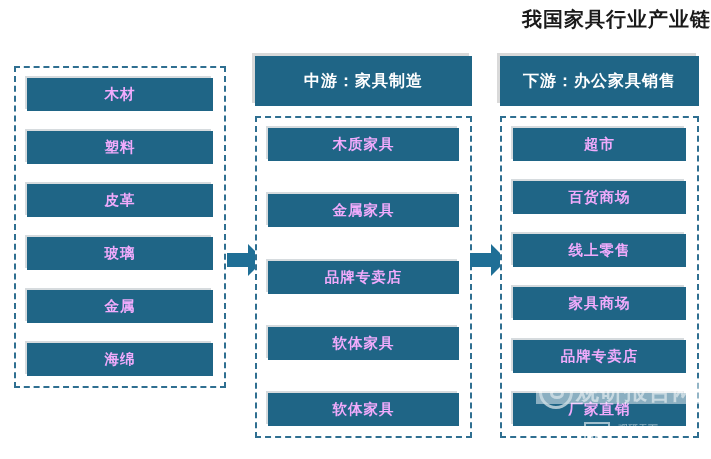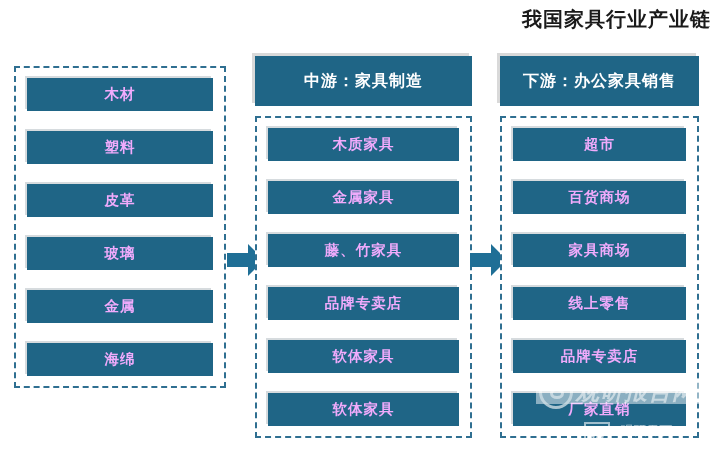--- a/index.html
+++ b/index.html
@@ -93,21 +93,20 @@
 
   
   #watermark {
     position: absolute;
     left: 536px;
     top: 372px;
     width: 175px;
     height: 87px;
     pointer-events: none;
     opacity: 0.78;
-    font-style: italic;
   }
   .wm-band {
     position: absolute;
     left: 0;
     top: 6px;
     width: 175px;
     height: 26px;
     background: rgba(255,255,255,0.62);
   }
   .wm-eye {
@@ -165,21 +164,21 @@
     justify-content: center;
     font-size: 15px;
     font-weight: bold;
     color: rgba(255,255,255,0.85);
     font-family: "Liberation Serif", serif;
   }
   .wm-sub {
     position: absolute;
     left: 82px;
     top: 50px;
-    font-size: 13px;
+    font-size: 10px;
     color: rgba(255,255,255,0.8);
     white-space: nowrap;
     font-family: "Liberation Sans", sans-serif;
   }
   .wm-id {
     position: absolute;
     left: 82px;
     top: 66px;
     font-size: 13px;
     color: rgba(255,255,255,0.8);
@@ -207,40 +206,39 @@
   <svg width="38" height="34" viewBox="0 0 38 34" aria-hidden="true">
     <polygon points="0,10 21,10 21,1 37,17 21,33 21,24 0,24" fill="#1f6f96"></polygon>
   </svg>
 </div>
 
 <div class="column col-midstream">
   <div class="col-header">中游：家具制造</div>
   <div class="col-body">
     <div class="item-box">木质家具</div>
     <div class="item-box">金属家具</div>
-    <div class="item-box">藤、竹家具</div>
     <div class="item-box">品牌专卖店</div>
     <div class="item-box">软体家具</div>
     <div class="item-box">软体家具</div>
   </div>
 </div>
 
 <div class="arrow arrow-2">
   <svg width="38" height="34" viewBox="0 0 38 34" aria-hidden="true">
     <polygon points="0,10 21,10 21,1 37,17 21,33 21,24 0,24" fill="#1f6f96"></polygon>
   </svg>
 </div>
 
 <div class="column col-downstream">
   <div class="col-header">下游：办公家具销售</div>
   <div class="col-body">
     <div class="item-box">超市</div>
     <div class="item-box">百货商场</div>
+    <div class="item-box">线上零售</div>
     <div class="item-box">家具商场</div>
-    <div class="item-box">线上零售</div>
     <div class="item-box">品牌专卖店</div>
     <div class="item-box">厂家直销</div>
   </div>
 </div>
 
 <div id="watermark">
   <div class="wm-band"></div>
   <div class="wm-eye"></div>
   <div class="wm-main">观研报告网</div>
   <div class="wm-badge">值</div>

